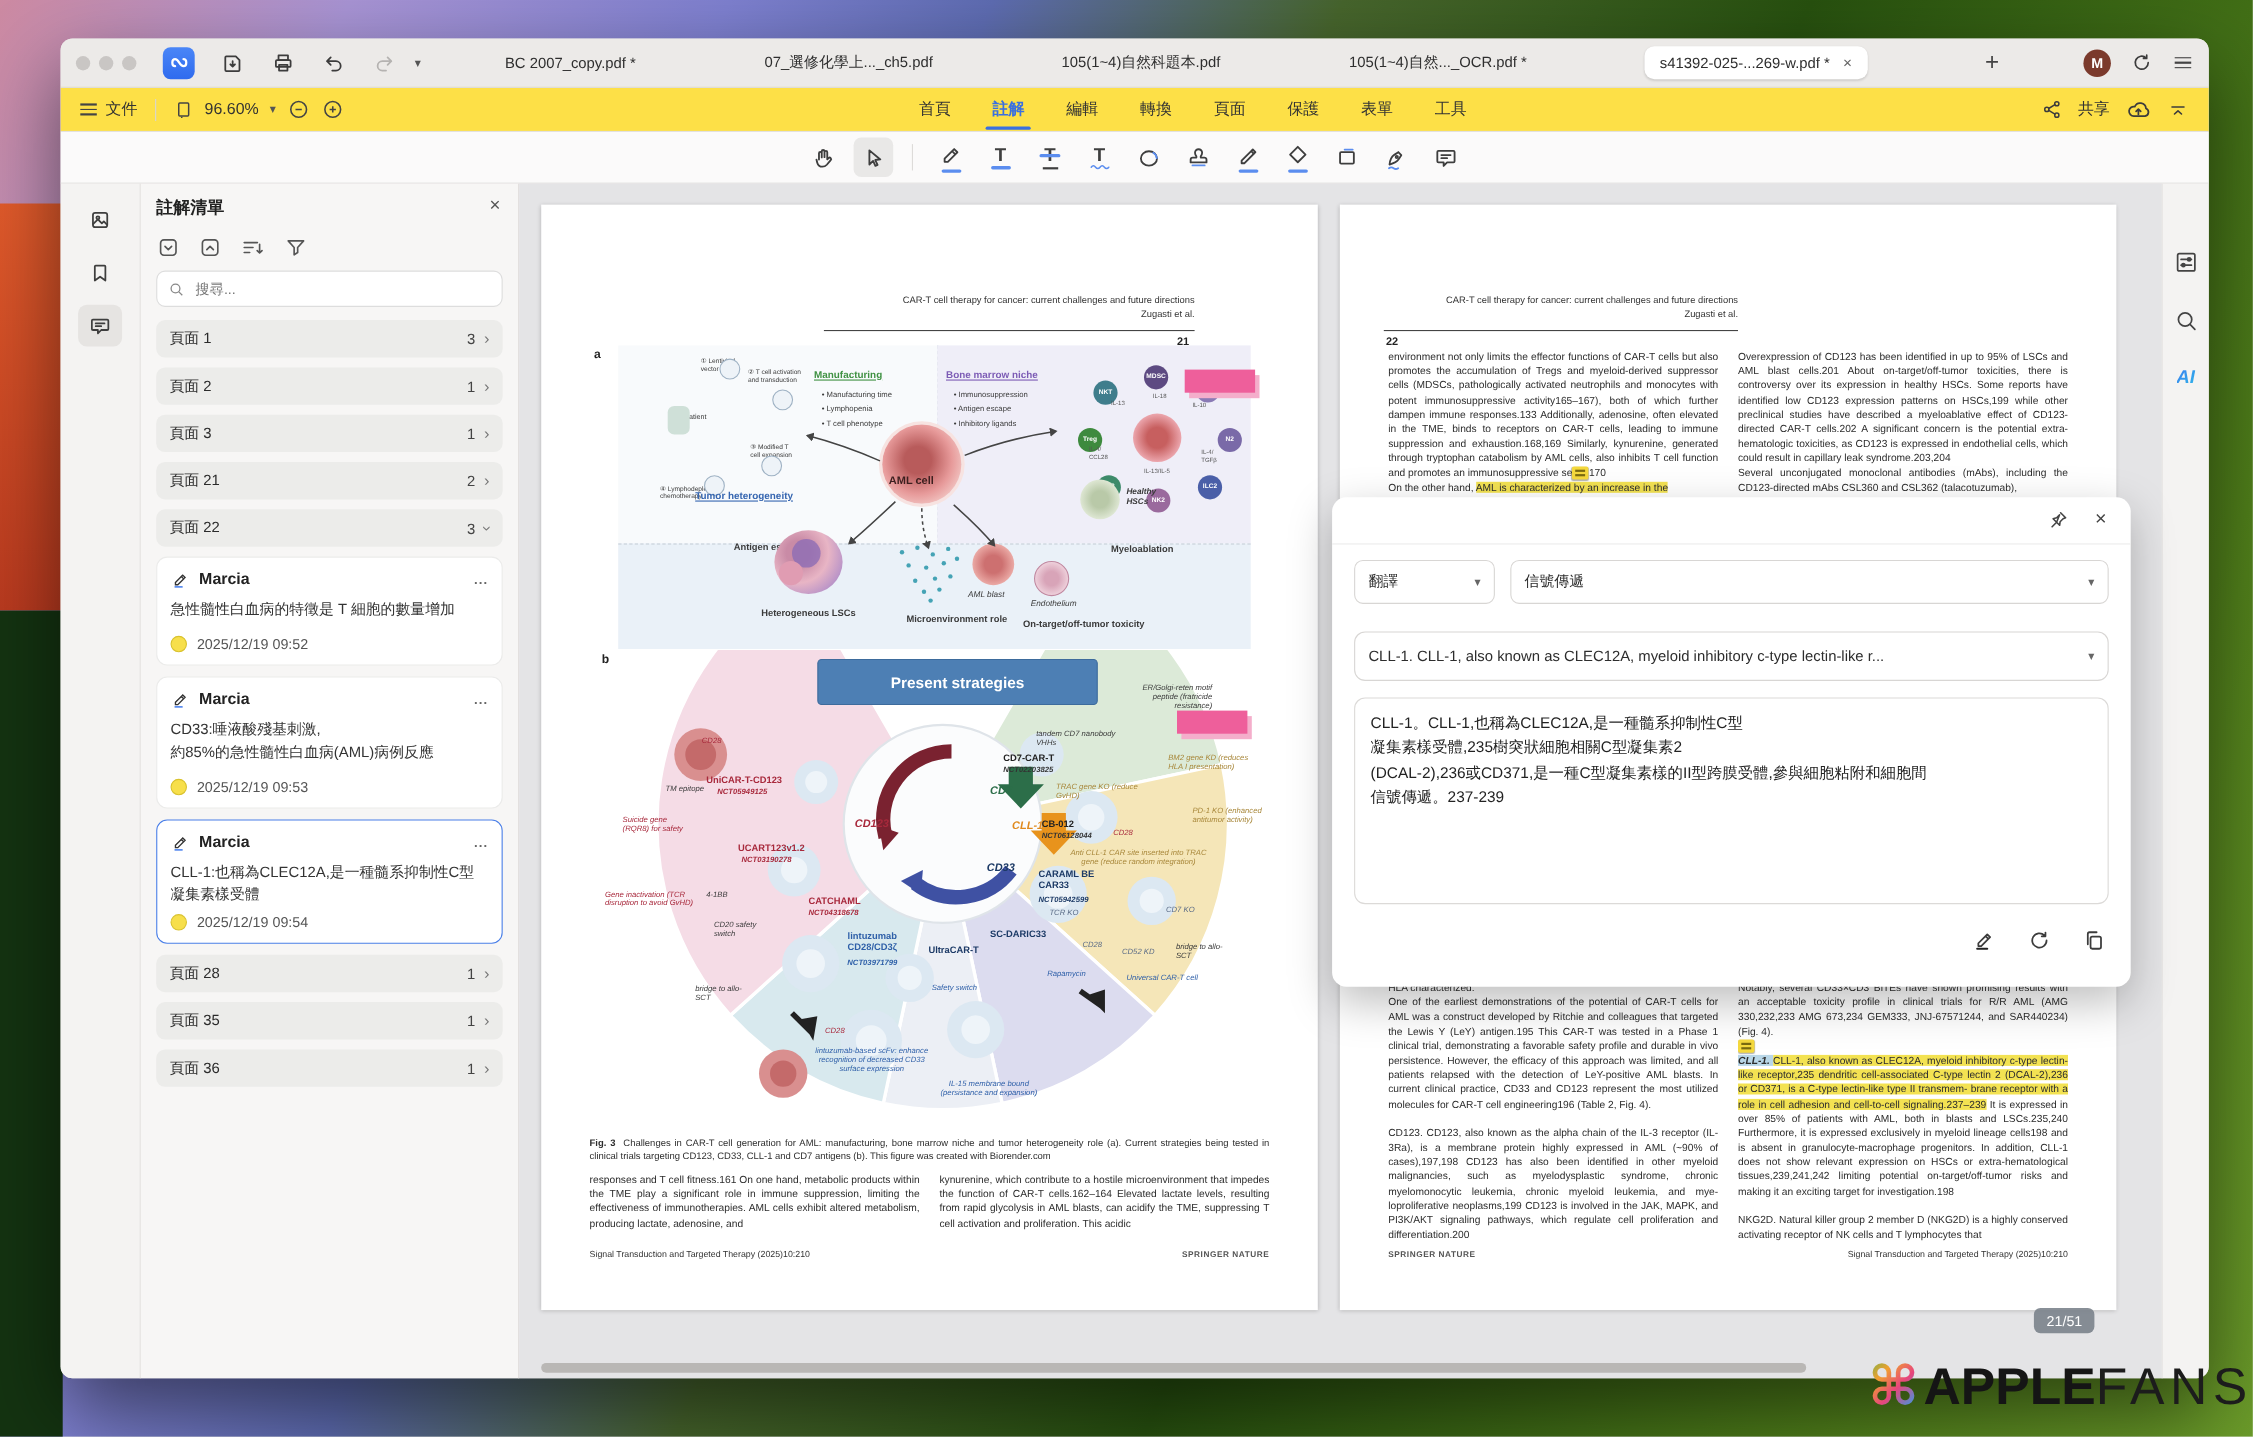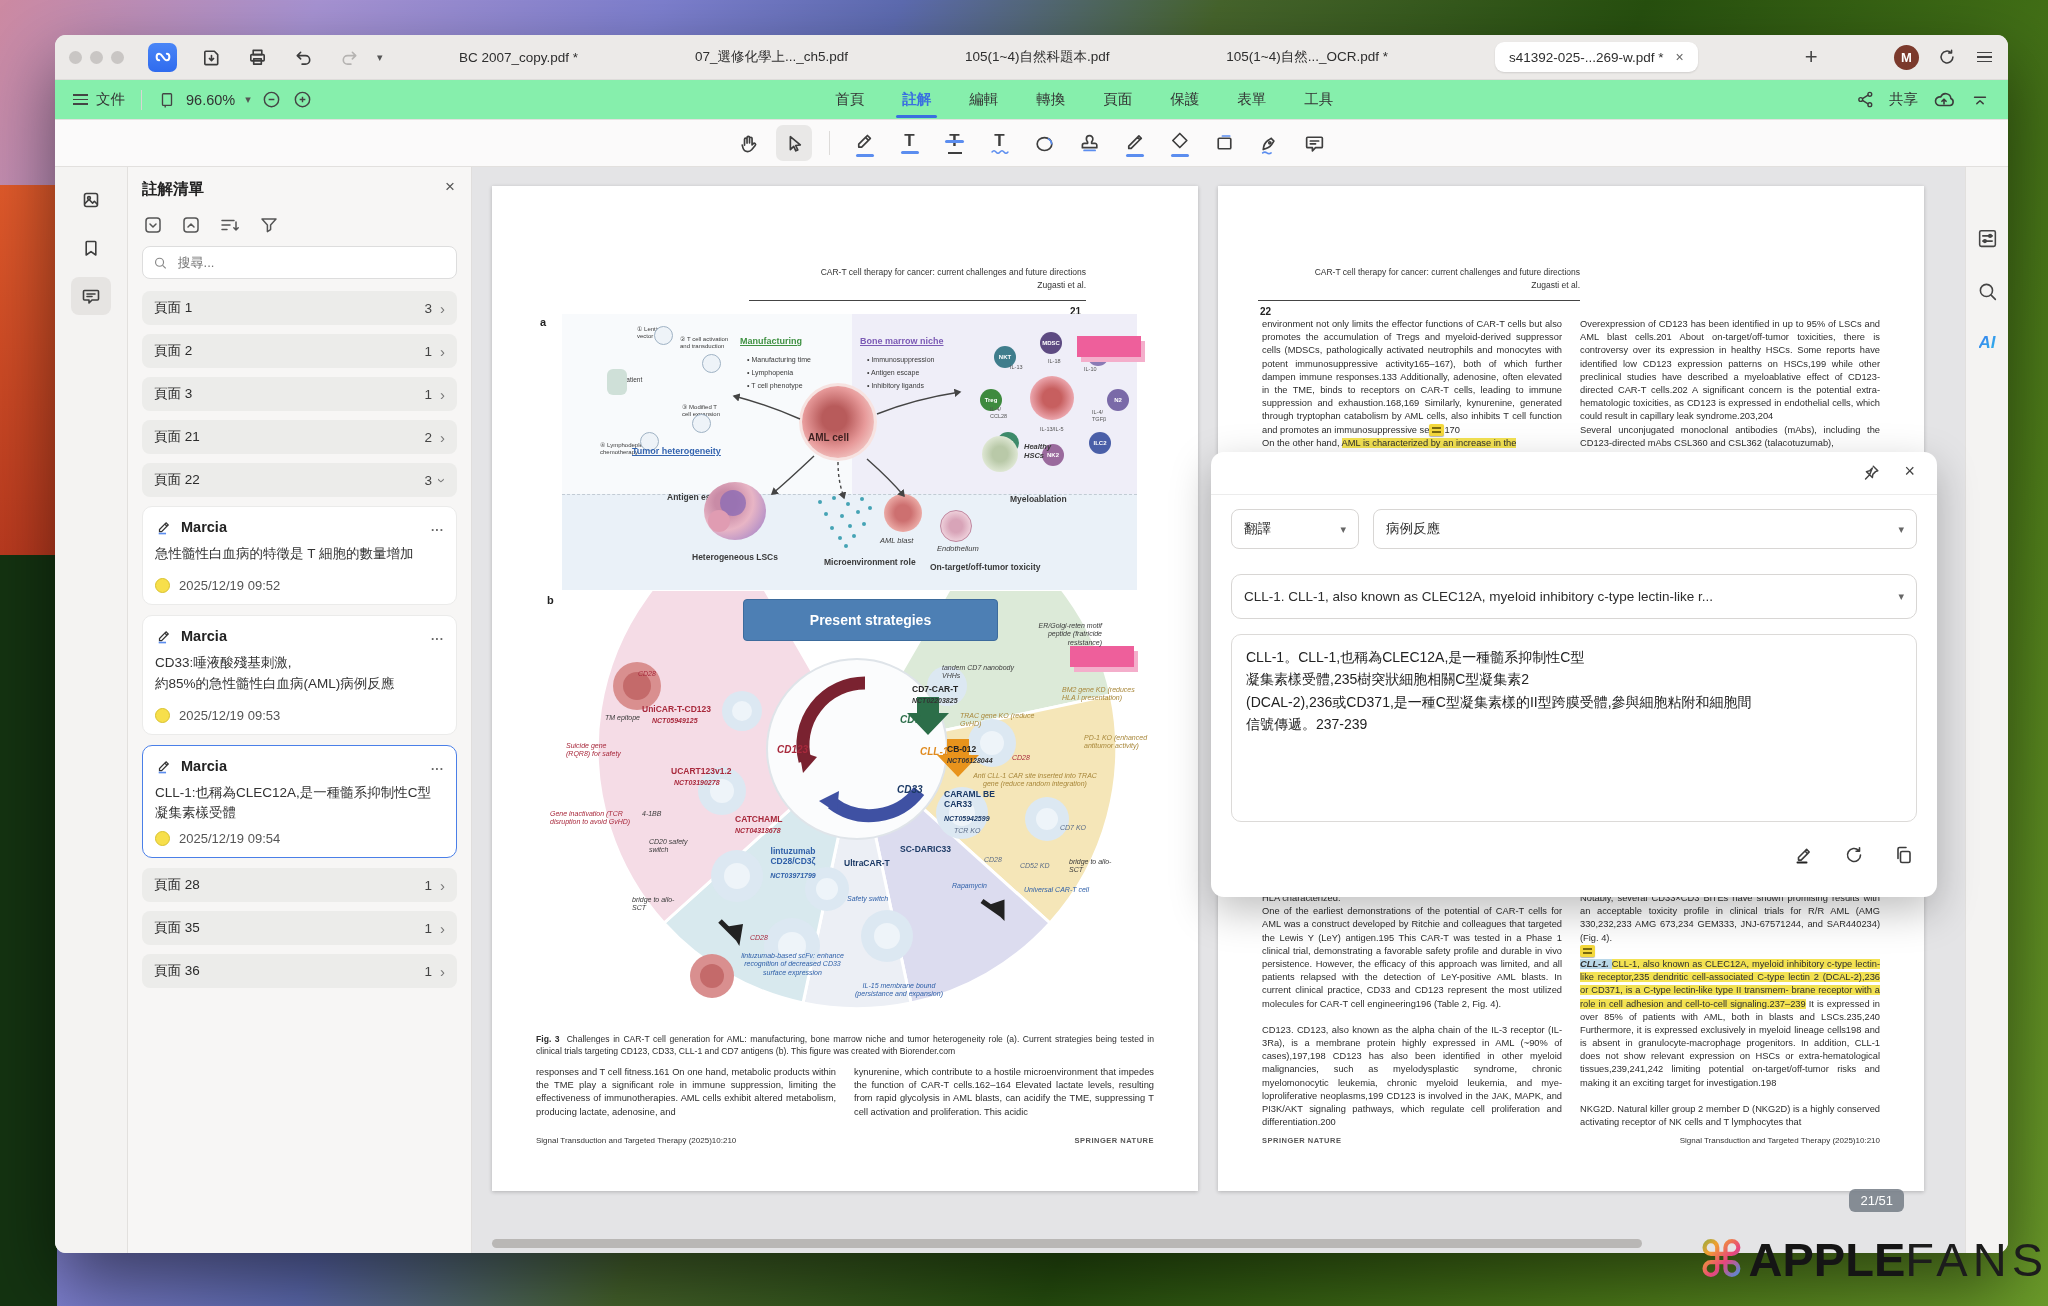--- a/index.html
+++ b/index.html
@@ -22,21 +22,21 @@
   .caret{font-size:11px;color:#555;}
   .tabs{flex:1;display:flex;align-items:center;justify-content:space-around;margin:0 8px;}
   .tab{font-size:13.5px;color:#2e2e2e;white-space:nowrap;padding:6px 10px;}
   .tab.active{background:#ffffff;border-radius:9px;box-shadow:0 1px 2px rgba(0,0,0,.12);
     display:flex;align-items:center;gap:12px;padding:7px 14px;}
   .tab .x{color:#666;font-size:14px;}
   .plus{font-size:22px;color:#444;padding:0 10px;font-weight:300;}
   .avatar{width:25px;height:25px;border-radius:50%;background:#7b3a2c;color:#fff;font-size:13px;
     font-weight:bold;display:flex;align-items:center;justify-content:center;}
   
-  .toolbar{height:39px;display:flex;align-items:center;background:#86efac;border-top:1px solid #dedcda;
+  .toolbar{height:39px;display:flex;align-items:center;background:#fde047;border-top:1px solid #dedcda;
     border-bottom:1px solid #e3e1df;padding:0 18px;font-size:14.5px;color:#333;}
   .burger{display:inline-block;width:15px;margin-right:8px;}
   .burger i{display:block;height:1.6px;background:#444;margin:3px 0;}
   .vdiv{width:1px;height:20px;background:#d8d6d4;margin:0 16px;}
   .zoomctl{display:flex;align-items:center;gap:10px;color:#333;}
   .zoomctl svg{stroke:#444;fill:none;stroke-width:1.5;}
   .menus{flex:1;display:flex;justify-content:center;gap:34px;}
   .menu{font-size:14.5px;color:#333;padding:7px 2px;position:relative;}
   .menu.active{color:#3a6fe0;font-weight:bold;}
   .menu.active::after{content:"";position:absolute;left:-4px;right:-4px;bottom:-2px;height:3px;
@@ -749,21 +749,21 @@
                   <path d="M13.5 3.5 18.5 8.5 16 9.5 13 12.5 12.5 16 9.5 13 5 17.5 M9.5 13 6 9.5 9.5 8.5 12.5 5.5z"></path>
                 </svg>
             </span>
             <span class="pclose">×</span>
           </div>
           <div class="sel" style="left:20px;top:57px;width:128px;height:40px;text-align:right;">
             <span>翻譯</span>
               <span class="caret">▾</span>
           </div>
           <div class="sel" style="left:162px;top:57px;width:544px;height:40px;">
-            <span>病例反應</span>
+            <span>信號傳遞</span>
               <span class="caret">▾</span>
           </div>
           <div class="sel" style="left:20px;top:122px;width:686px;height:45px;border-radius:10px;">
             <span style="overflow:hidden;white-space:nowrap;text-overflow:ellipsis;max-width:640px;">CLL-1. CLL-1, also known as CLEC12A, myeloid inhibitory c-type lectin-like r...</span>
               <span class="caret">▾</span>
           </div>
           <div class="popup-result">CLL-1。CLL-1,也稱為CLEC12A,是一種髓系抑制性C型
 凝集素樣受體,235樹突狀細胞相關C型凝集素2
 (DCAL-2),236或CD371,是一種C型凝集素樣的II型跨膜受體,參與細胞粘附和細胞間
 信號傳遞。237-239</div>

